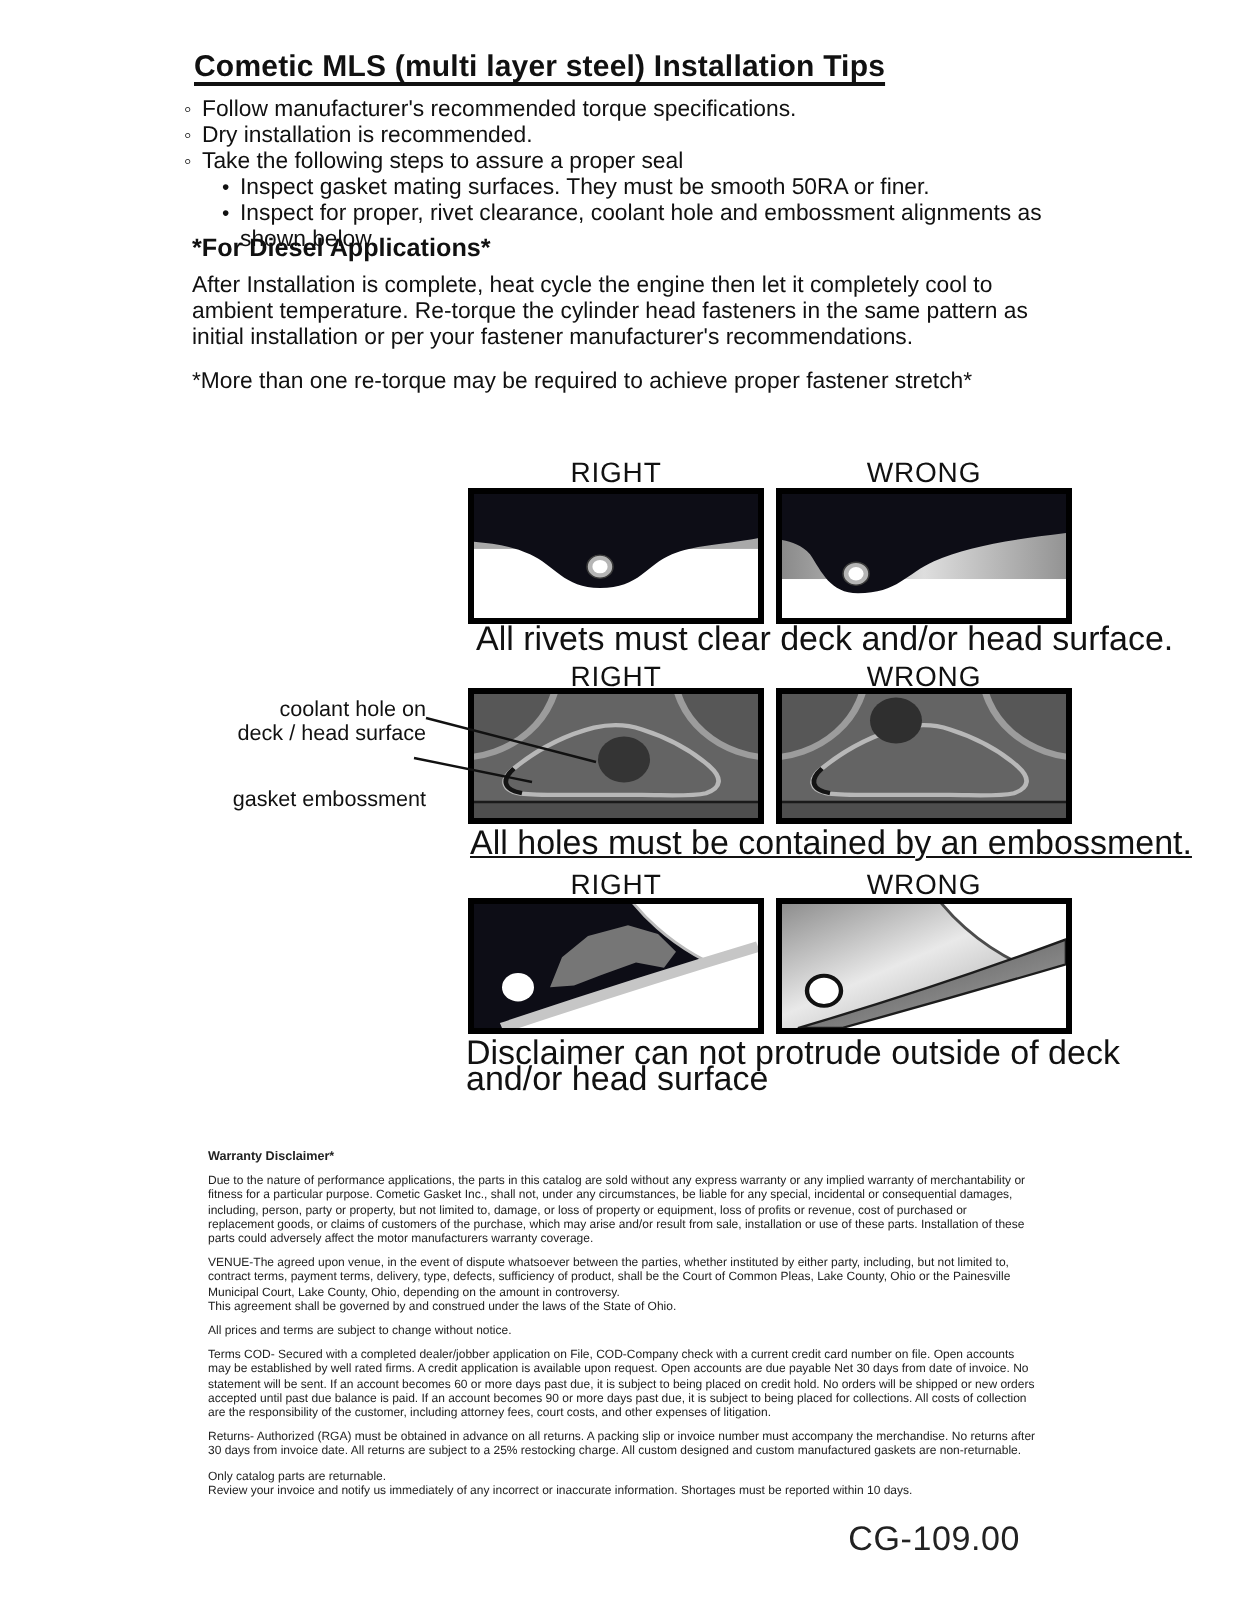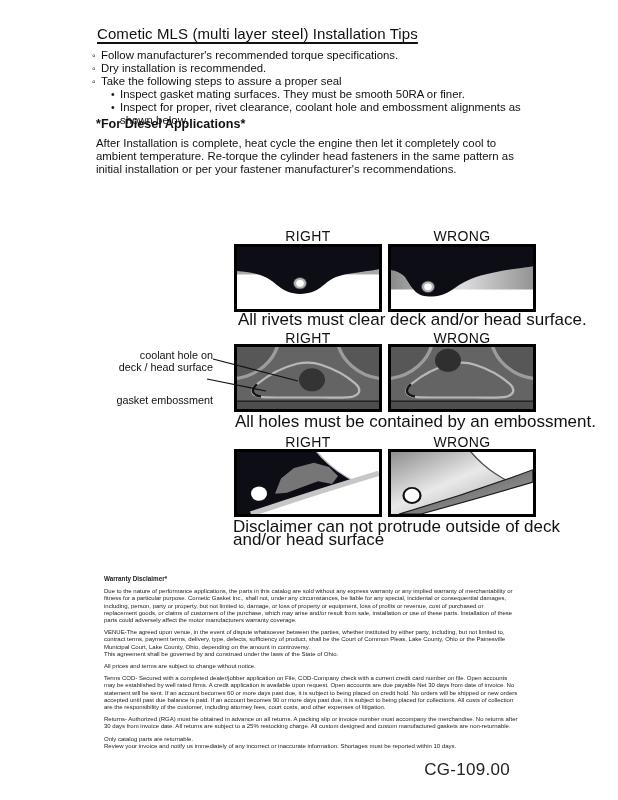--- a/index.html
+++ b/index.html
@@ -2,21 +2,21 @@
 <html><head>
 <meta charset="utf-8">
 <style>
   html,body{margin:0;padding:0;background:#ffffff;}
   .page{
     position:relative;width:618px;height:800px;background:#ffffff;
     font-family:"Liberation Sans",sans-serif;color:#111;overflow:hidden;
   }
   .title{
     position:absolute;top:25px;left:97px;margin:0;
-    font-size:15px;font-weight:normal;
+    font-size:15px;font-weight:bold;
     text-decoration:underline;text-decoration-thickness:1.5px;text-underline-offset:3px;
     letter-spacing:0.1px;white-space:nowrap;
   }
   .tips{position:absolute;top:49px;left:92px;width:444px;font-size:11.4px;line-height:13px;}
   .tip{display:flex;}
   .tip .mk{width:9px;flex:none;font-size:10.5px;}
   .tip.sub{margin-left:19px;}
   .diesel{position:absolute;top:118px;left:96px;width:438px;font-size:11.4px;line-height:13px;}
   .diesel h2{font-size:12.6px;margin:0 0 6px 0;}
   .diesel p{margin:0 0 9px 0;}
@@ -62,20 +62,21 @@
     </div>
     <div class="tip sub">
       <span class="mk">•</span>
       <span>Inspect for proper, rivet clearance, coolant hole and embossment alignments as shown below.</span>
     </div>
   </div>
 
   <div class="diesel">
     <h2>*For Diesel Applications*</h2>
     <p>After Installation is complete, heat cycle the engine then let it completely cool to ambient temperature. Re-torque the cylinder head fasteners in the same pattern as initial installation or per your fastener manufacturer's recommendations.</p>
+    <p>*More than one re-torque may be required to achieve proper fastener stretch*</p>
   </div>
 
   <div class="dlabel" style="top:228px;left:234px;">RIGHT</div>
   <div class="dlabel" style="top:228px;left:388px;">WRONG</div>
 
   <div class="dbox" style="top:244px;left:234px;">
     <svg width="142" height="62" viewBox="0 0 142 70" preserveAspectRatio="none">
       <rect width="142" height="70" fill="#ffffff"></rect>
       <rect y="25" width="142" height="6" fill="#a9a9a9"></rect>
       <path d="M0,0 H142 V25 C122,29 110,29 99,34 C86,40 83,53 63,53 C45,53 40,40 28,34 C18,29 10,28 0,27 Z" fill="#0d0d16"></path>
@@ -136,21 +137,21 @@
     <div class="c1">coolant hole on
 deck / head surface</div>
     <div class="c2">gasket embossment</div>
   </div>
 
   <svg class="leader" width="110" height="45">
     <line x1="8" y1="7" x2="93" y2="29" stroke="#111" stroke-width="1.2"></line>
     <line x1="2" y1="27" x2="61" y2="39" stroke="#111" stroke-width="1.2"></line>
   </svg>
 
-  <div class="dcaption" style="top:416px;left:235px;">All holes must be contained by an embossment.</div>
+  <div class="dcaption" style="top:416px;left:235px;text-decoration:underline;">All holes must be contained by an embossment.</div>
 
   <div class="dlabel" style="top:434px;left:234px;">RIGHT</div>
   <div class="dlabel" style="top:434px;left:388px;">WRONG</div>
 
   <div class="dbox" style="top:449px;left:234px;">
     <svg width="142" height="62" viewBox="0 0 142 70" preserveAspectRatio="none">
       <rect width="142" height="70" fill="#0d0d16"></rect>
       <circle cx="175" cy="-70" r="118" fill="#ffffff" stroke="#bbbbbb" stroke-width="1.5"></circle>
       <path d="M38,47 L44,30 L57,18 L77,12 L92,17 L101,27 L95,36 L81,33 L64,40 L50,46 Z" fill="#767676"></path>
       <path d="M14,70 Q80,45 142,24 L142,70 Z" fill="#ffffff"></path>

